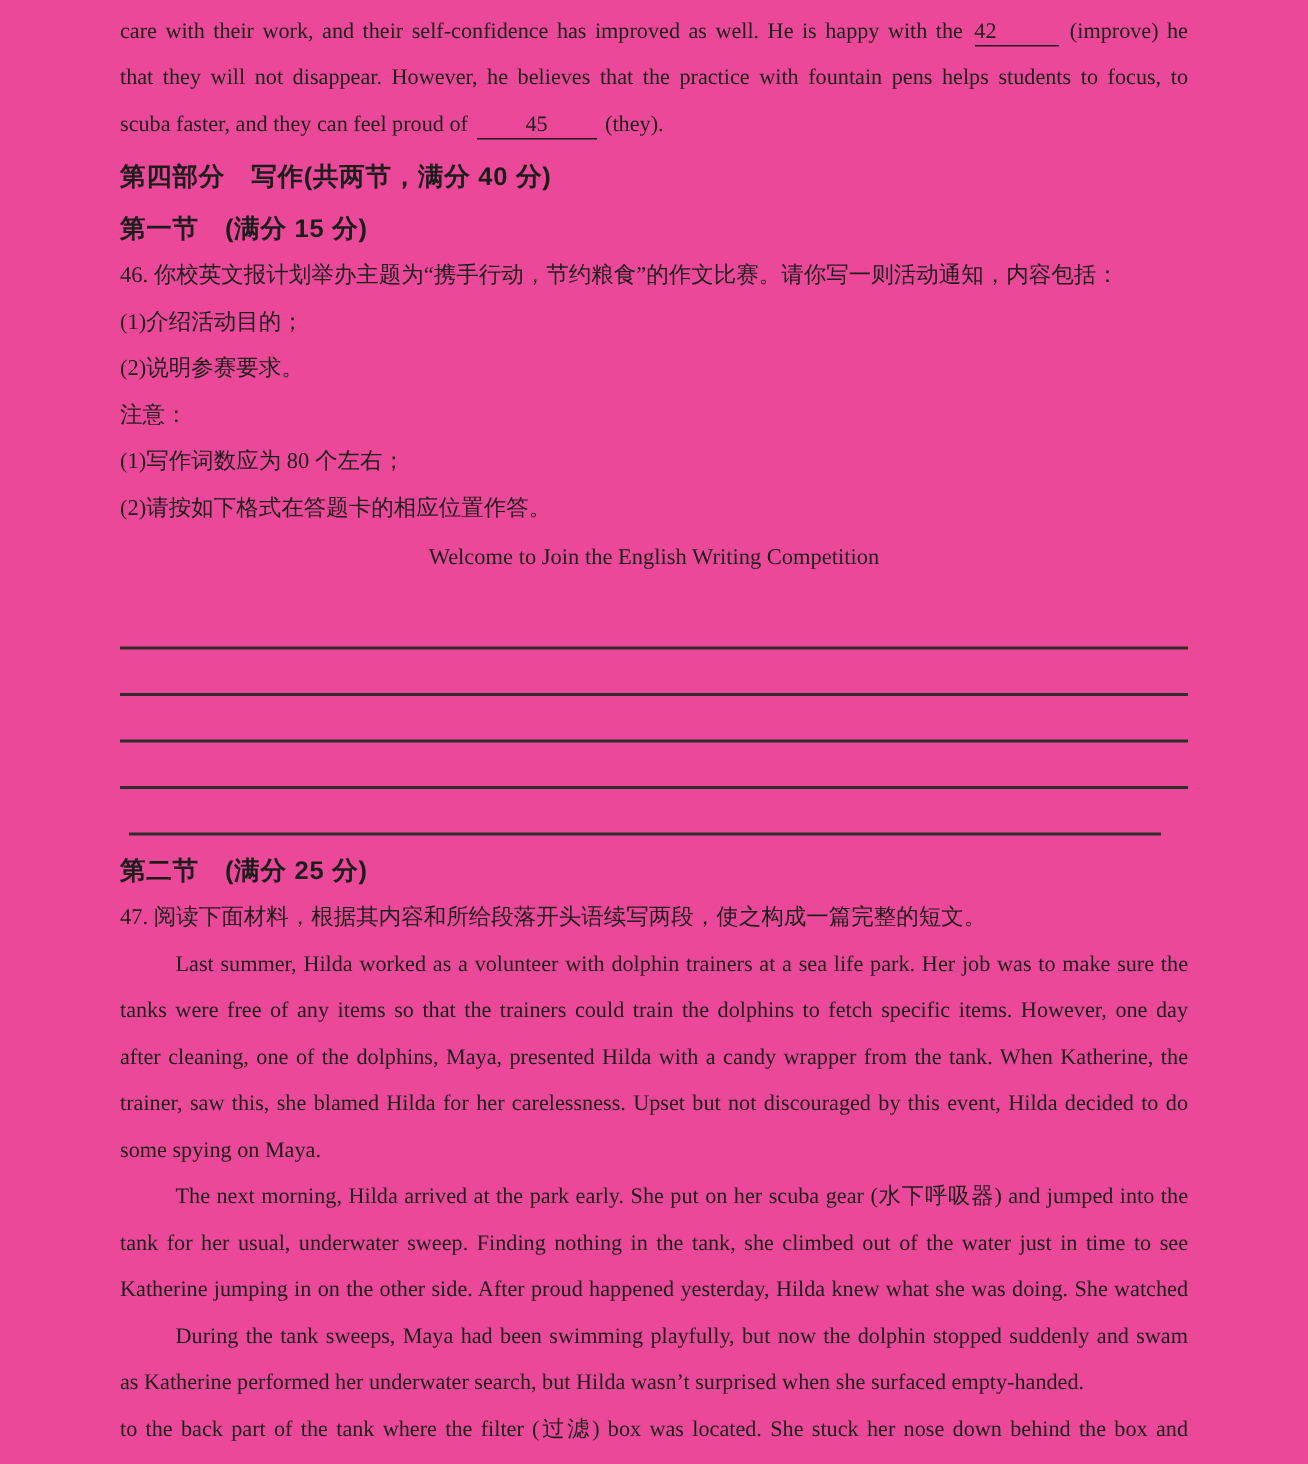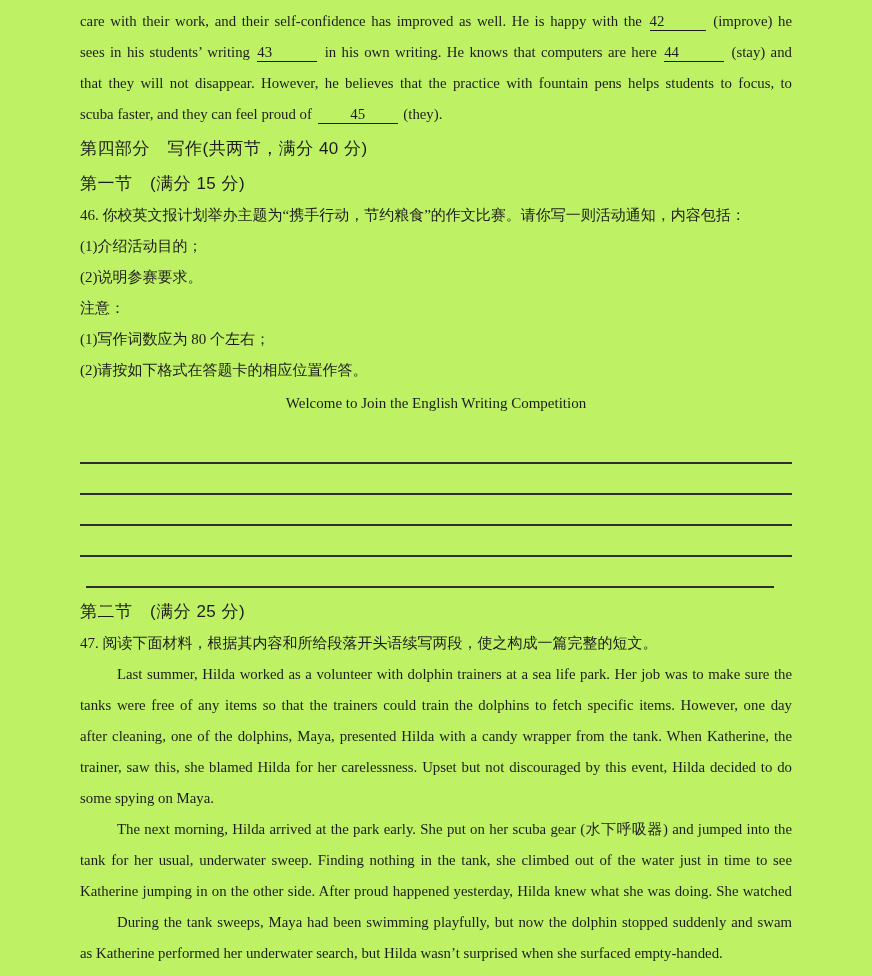--- a/index.html
+++ b/index.html
@@ -2,39 +2,39 @@
 <html><head>
 <meta charset="utf-8">
 <style>
   html, body { margin: 0; padding: 0; background: #ffffff; }
   .page {
     position: relative;
     width: 872px;
     height: 976px;
     box-sizing: border-box;
     padding: 6px 80px 0 80px;
-    background: #bef264;
+    background: #ec4899;
     color: #1c1c1c;
     font-family: "Liberation Serif", "DejaVu Serif", serif;
     overflow: hidden;
   }
   .line {
     font-size: 14.8px;
     line-height: 31px;
     white-space: normal;
   }
   .just {
     text-align: justify;
     text-align-last: justify;
   }
   .zh { font-size: 15px; }
   .indent { text-indent: 37px; }
   .heading {
     font-family: "Liberation Sans", "DejaVu Sans", sans-serif;
-    font-weight: 400;
+    font-weight: 700;
     font-size: 17px;
     line-height: 32px;
     letter-spacing: 0.5px;
     margin-top: 3px;
   }
   .blank {
     display: inline-block;
     border-bottom: 1.5px solid #1c1c1c;
     text-align: center;
     line-height: 17px;
@@ -64,27 +64,20 @@
 </style>
 </head>
 <body>
 
 <div class="page">
 
   <div class="line just">
     <span>care with their work, and their self-confidence has improved as well. He is happy with the</span>
     <span class="blank w56">42</span>
     <span>(improve) he</span>
-  </div>
-  <div class="line just">
-    <span>sees in his students’ writing</span>
-    <span class="blank w60">43</span>
-    <span>in his own writing. He knows that computers are here</span>
-    <span class="blank w60">44</span>
-    <span>(stay) and</span>
   </div>
   <div class="line just">that they will not disappear. However, he believes that the practice with fountain pens helps students to focus, to</div>
   <div class="line">
     <span>scuba faster, and they can feel proud of</span>
     <span class="blank w80">45</span>
     <span>(they).</span>
   </div>
 
   <div class="heading">第四部分　写作(共两节，满分 40 分)</div>
 

